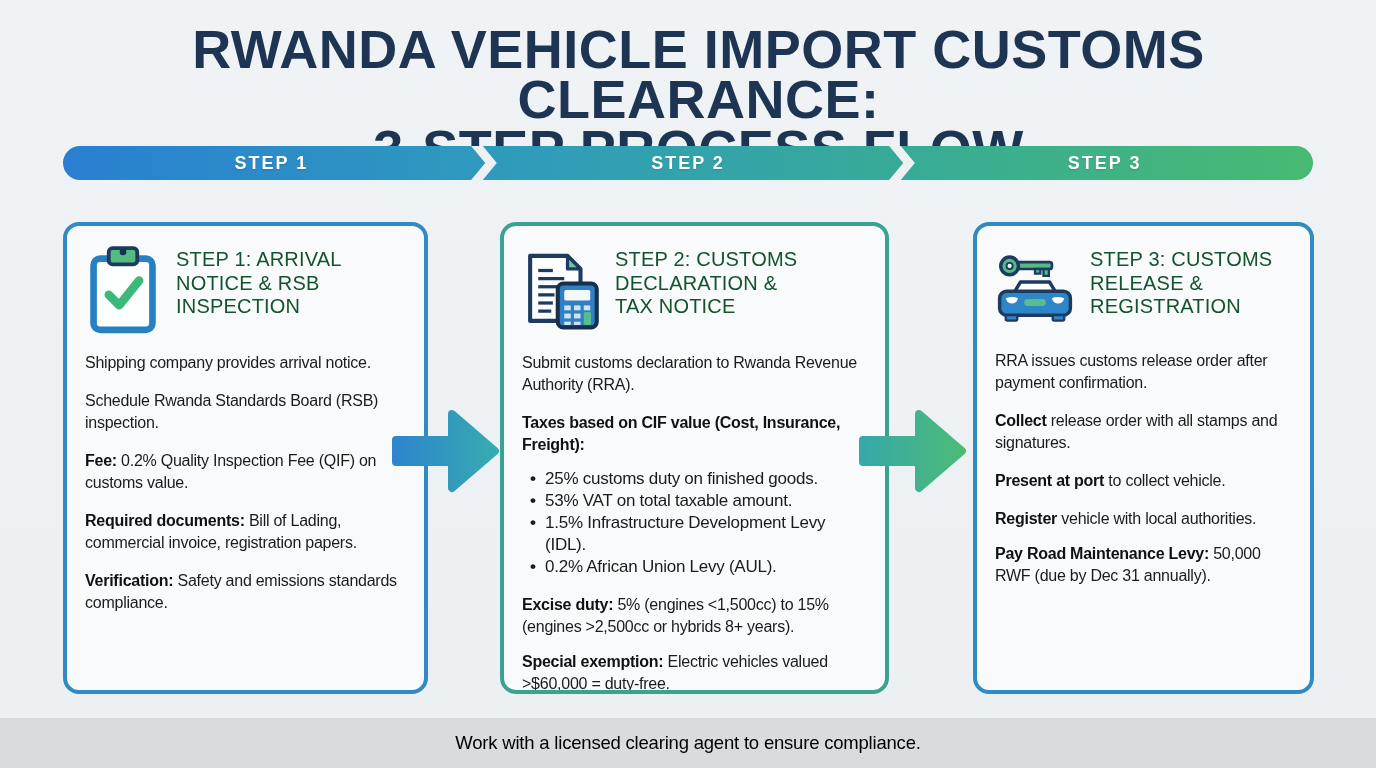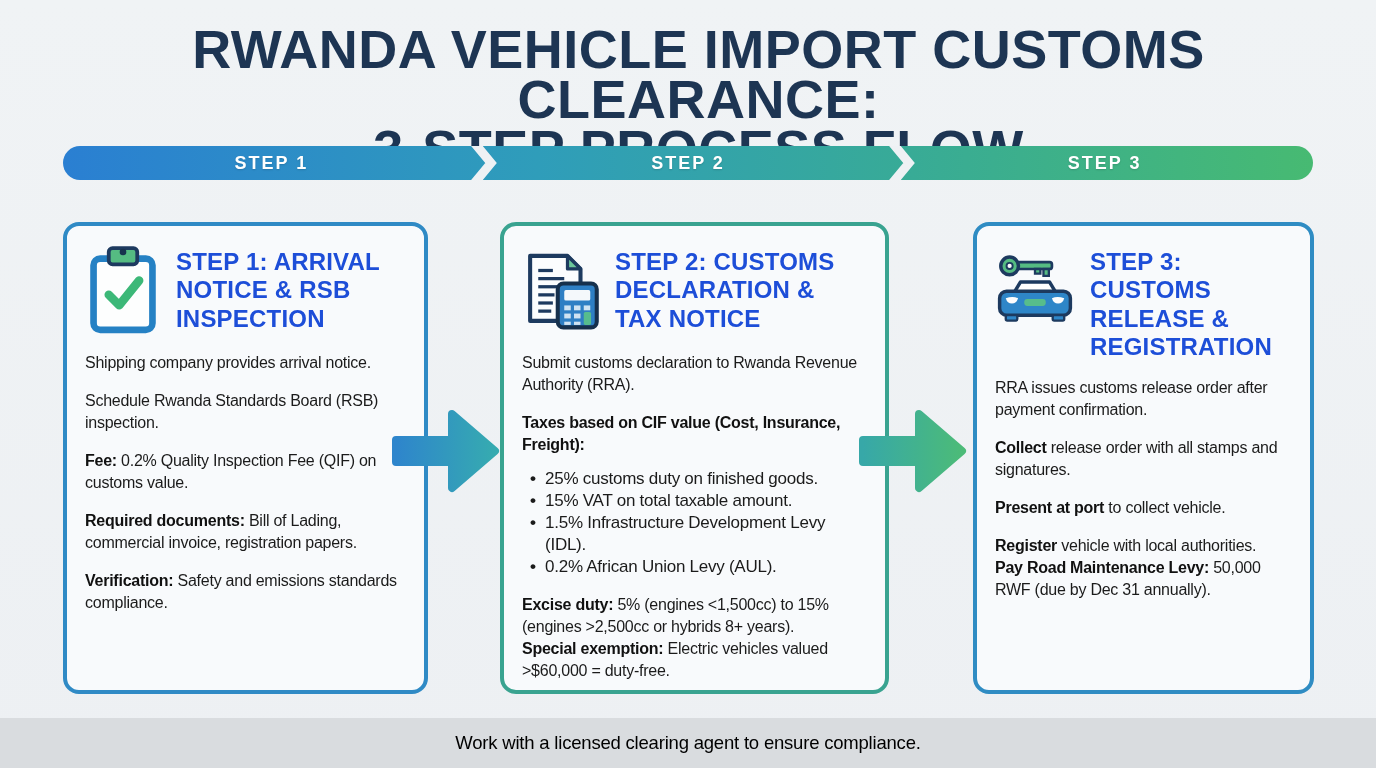--- a/index.html
+++ b/index.html
@@ -31,23 +31,23 @@
   
   .card {
     position:absolute; top:222px; height:472px; background:#f8fafc;
     border-radius:16px; padding:18px 16px 14px 18px; overflow:hidden;
   }
   .card1 { left:63px;  width:365px; border:4px solid #2f8ac5; }
   .card2 { left:500px; width:389px; border:4px solid #39a390; }
   .card3 { left:973px; width:341px; border:4px solid #2f8cc3; }
   .card-header { display:flex; gap:15px; align-items:flex-start; margin-bottom:10px; }
   .card-icon { flex:0 0 auto; }
-  .card-title { font-size:24px; font-weight:bold; color:#1d4ed8; line-height:1.18; letter-spacing:.2px; padding-top:4px; }
+  .card-title { font-size:20px; font-weight:normal; color:#14532d; line-height:1.18; letter-spacing:.2px; padding-top:4px; }
   .card-body p { font-size:16px; color:#1b1b1b; line-height:22px; letter-spacing:-.25px; margin-top:16px; }
-  .card-body p.tight { margin-top:0; }
+  .card-body p.tight { margin-top:13px; }
   .card-body b { font-weight:bold; color:#111; }
   .card-body ul { list-style:none; margin:12px 0 0 8px; }
   .card-body li { font-size:17px; color:#1b1b1b; line-height:22px; letter-spacing:-.25px; padding-left:15px; position:relative; }
   .card-body li::before { content:"•"; position:absolute; left:0; top:0; font-weight:bold; }
   
   .flow-arrow { position:absolute; top:406px; width:112px; height:90px; z-index:5; }
   .arrow1 { left:390px; } .arrow2 { left:857px; }
   
   .footer {
     position:absolute; left:0; bottom:0; width:100%; height:50px;
@@ -130,21 +130,21 @@
         <div>STEP 2: CUSTOMS</div>
         <div>DECLARATION &amp;</div>
         <div>TAX NOTICE</div>
       </div>
     </div>
     <div class="card-body">
       <p><b></b><span>Submit customs declaration to Rwanda Revenue Authority (RRA).</span></p>
       <p><b>Taxes based on CIF value (Cost, Insurance, Freight):</b></p>
       <ul>
         <li>25% customs duty on finished goods.</li>
-        <li>15% VAT on total taxable amount.</li>
+        <li>53% VAT on total taxable amount.</li>
         <li>1.5% Infrastructure Development Levy (IDL).</li>
         <li>0.2% African Union Levy (AUL).</li>
       </ul>
       <p><b>Excise duty:</b><span> 5% (engines &lt;1,500cc) to 15% (engines &gt;2,500cc or hybrids 8+ years).</span></p>
       <p class="tight"><b>Special exemption:</b><span> Electric vehicles valued &gt;$60,000 = duty-free.</span></p>
       <p><b>Pay</b><span> warehouse storage fees.</span></p>
     </div>
   </div>
 
   <div class="card card3">

